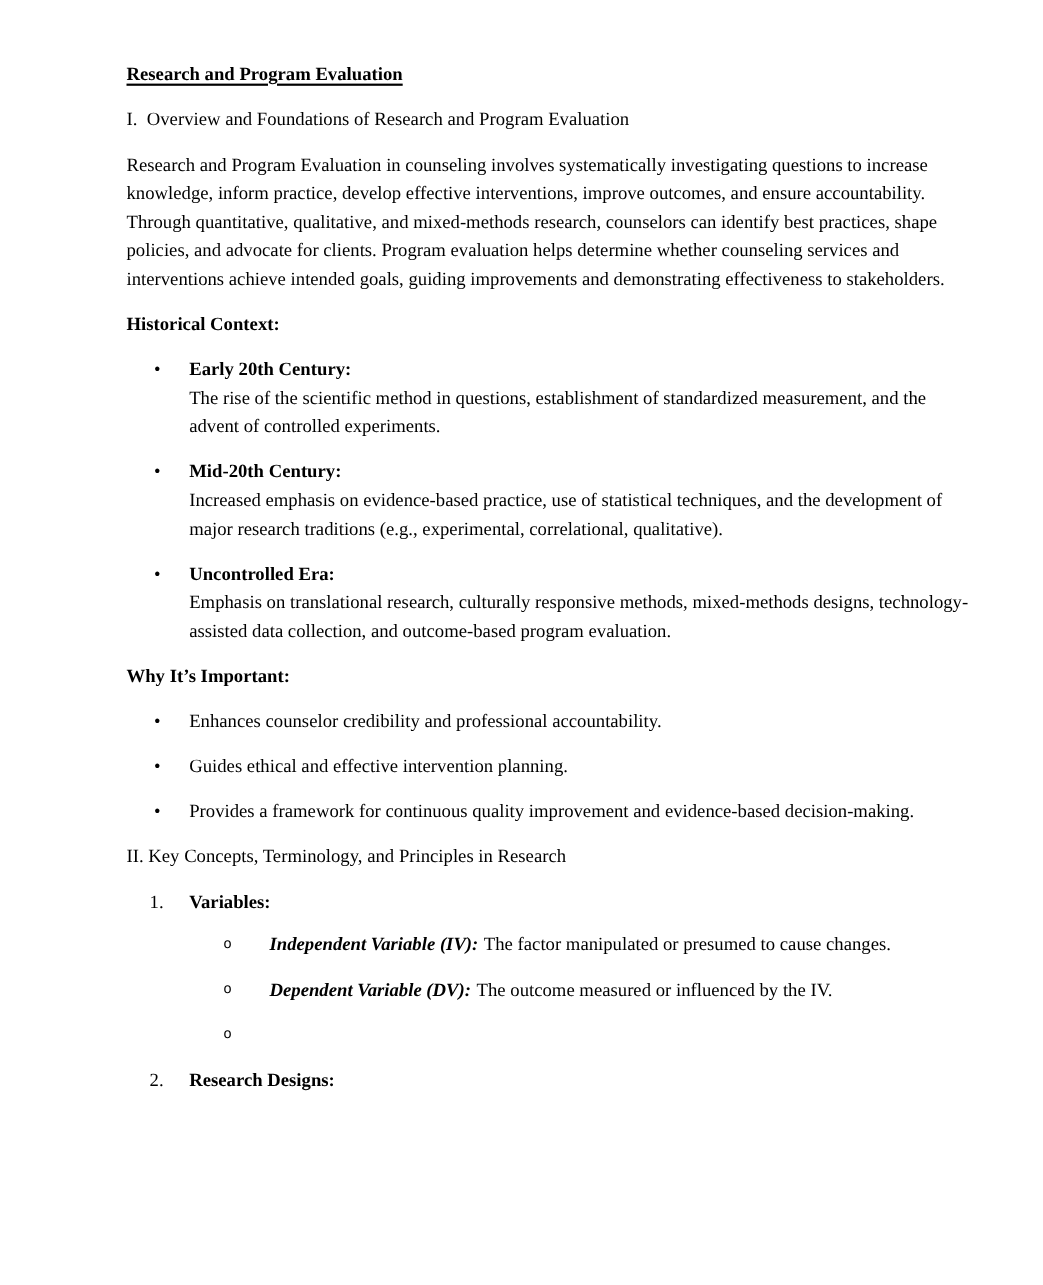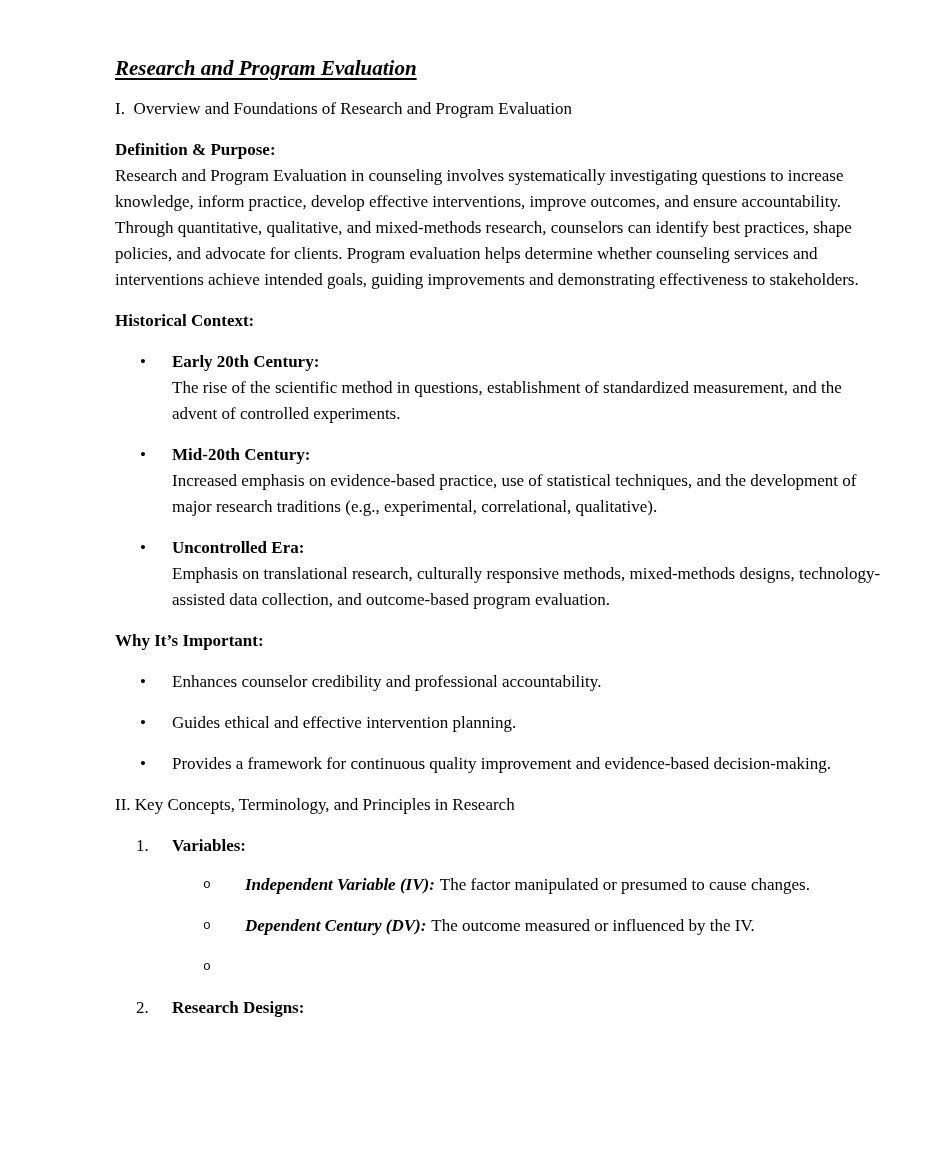--- a/index.html
+++ b/index.html
@@ -14,26 +14,25 @@
     overflow: hidden;
   }
   .page {
     width: 948px;
     height: 1168px;
     padding: 55px 60px 0 115px;
   }
   .b { font-weight: bold; }
   .title {
     font-weight: bold;
-    font-size: 21px;
+    font-size: 17px;
     text-decoration: underline;
     text-decoration-thickness: 2px;
     text-underline-offset: 3px;
     margin-bottom: 15px;
-    font-style: italic;
   }
   .heading {
     font-weight: normal;
     white-space: pre-wrap;
     margin-bottom: 15px;
   }
   .block { margin-bottom: 15px; }
   .li { display: flex; align-items: flex-start; margin-bottom: 15px; }
   .li .content { flex: 1; }
   
@@ -58,21 +57,20 @@
 </head>
 <body>
 
 <div class="page">
 
   <div class="title">Research and Program Evaluation</div>
 
   <div class="heading">I.  Overview and Foundations of Research and Program Evaluation</div>
 
   <div class="block">
-    <div class="b">Definition &amp; Purpose:</div>
     <div>Research and Program Evaluation in counseling involves systematically investigating questions to increase knowledge, inform practice, develop effective interventions, improve outcomes, and ensure accountability. Through quantitative, qualitative, and mixed-methods research, counselors can identify best practices, shape policies, and advocate for clients. Program evaluation helps determine whether counseling services and interventions achieve intended goals, guiding improvements and demonstrating effectiveness to stakeholders.</div>
   </div>
 
   <div class="b block">Historical Context:</div>
 
   <div>
     <div class="li l1">
       <span class="marker">•</span>
       <div class="content">
         <div class="b term-line">Early 20th Century:</div>
@@ -120,21 +118,21 @@
       <span class="marker num">1.</span>
       <div class="content">
         <div class="b term-line">Variables:</div>
         <div class="sublist">
           <div class="li l2">
             <span class="marker">o</span>
             <div class="content"><span class="inline-term">Independent Variable (IV):</span><span>The factor manipulated or presumed to cause changes.</span></div>
           </div>
           <div class="li l2">
             <span class="marker">o</span>
-            <div class="content"><span class="inline-term">Dependent Century (DV):</span><span>The outcome measured or influenced by the IV.</span></div>
+            <div class="content"><span class="inline-term">Dependent Variable (DV):</span><span>The outcome measured or influenced by the IV.</span></div>
           </div>
           <div class="li l2">
             <span class="marker">o</span>
           </div>
         </div>
       </div>
     </div>
 
     <div class="li l1">
       <span class="marker num">2.</span>

